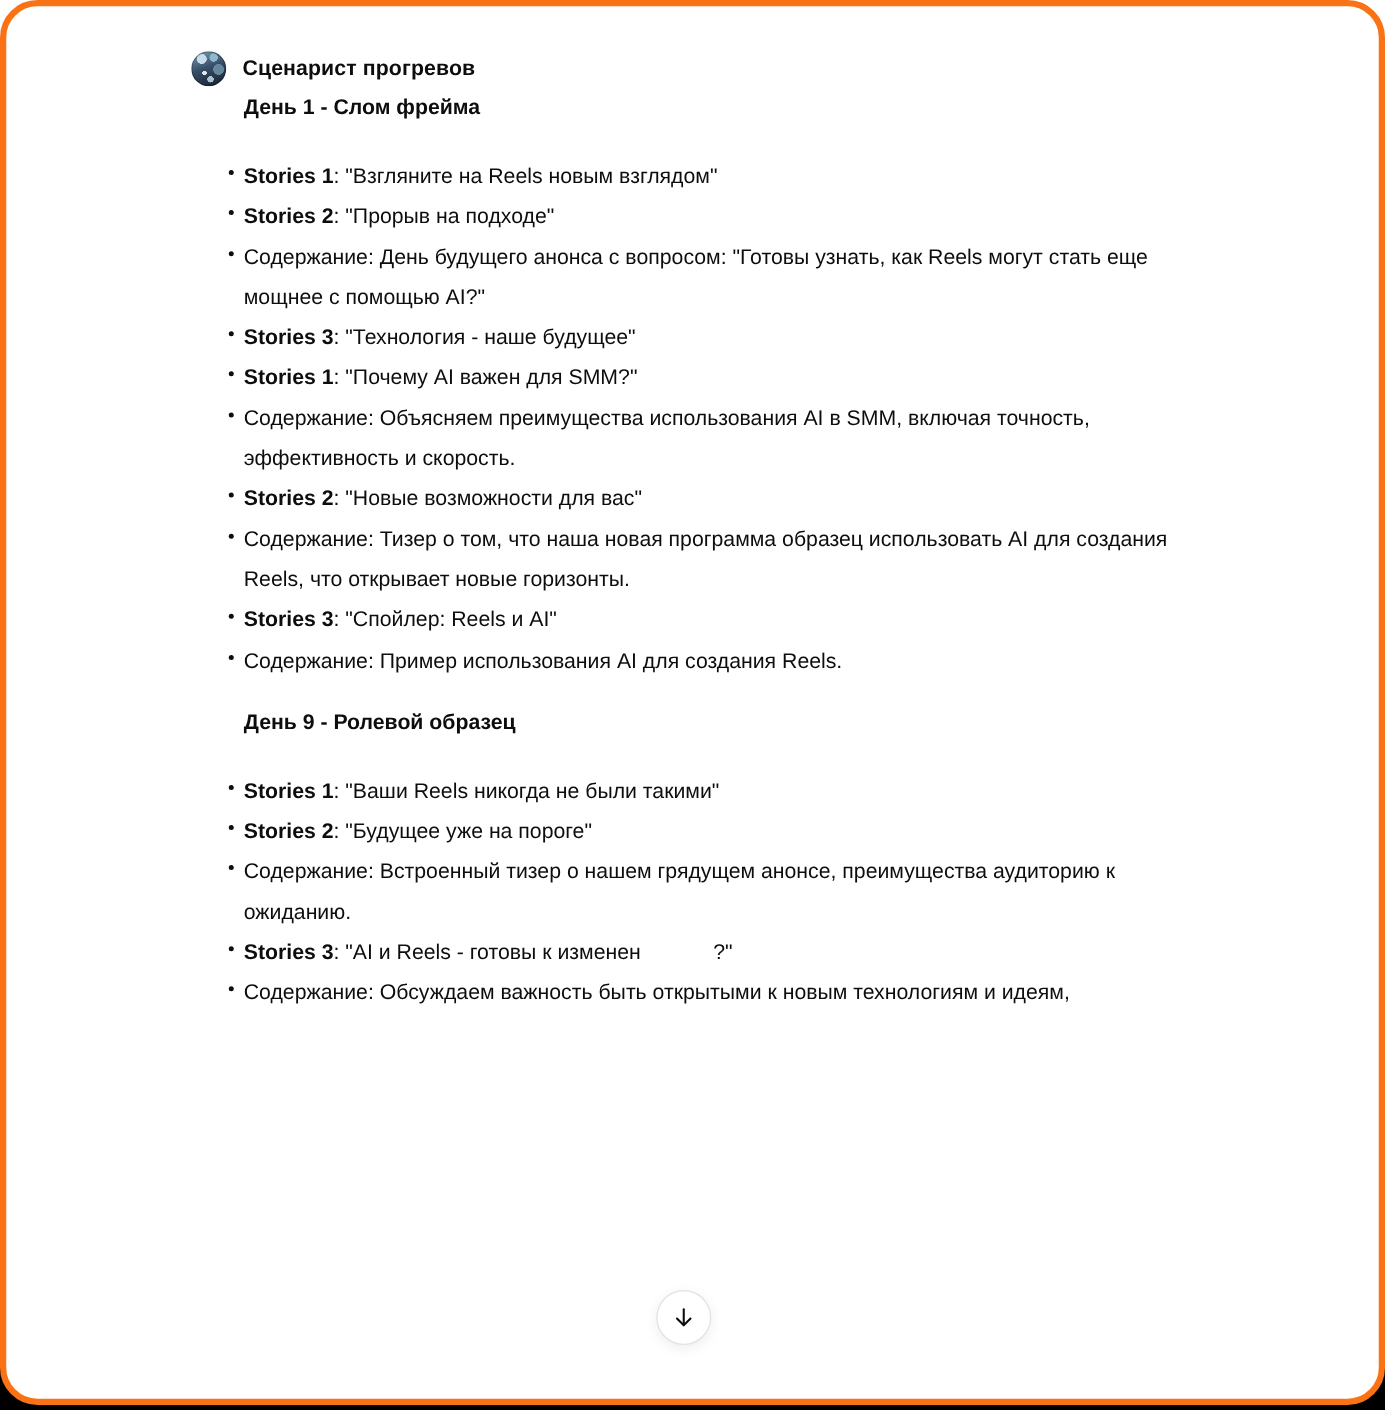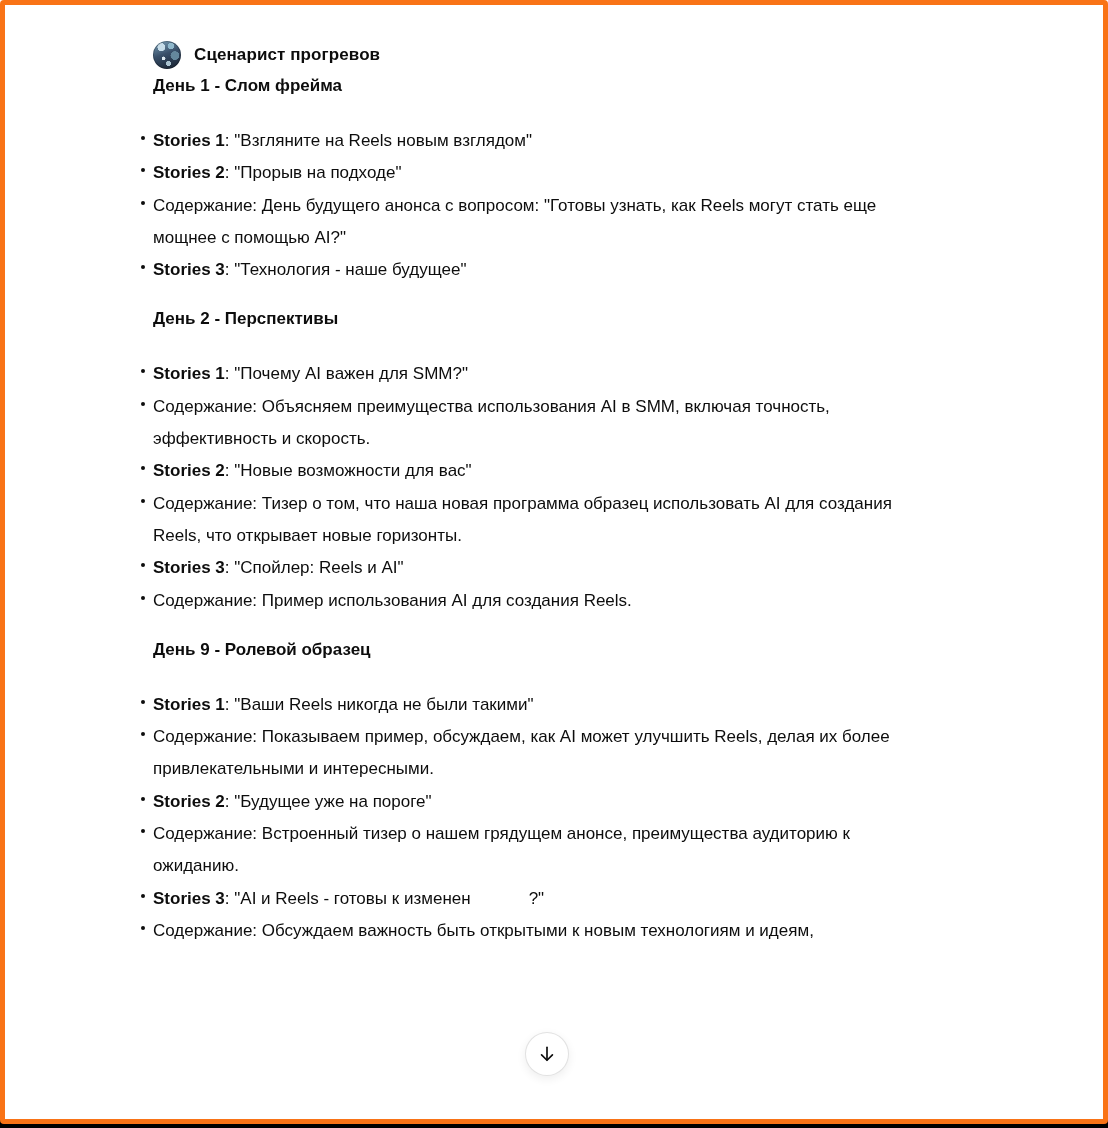--- a/index.html
+++ b/index.html
@@ -25,21 +25,21 @@
     background: #fff;
   }
   .backdrop-bottom {
     position: absolute; left: 0; right: 0; top: 1050px; bottom: 0;
     background: var(--outside-bottom);
   }
   .frame-card {
     position: absolute; left: 0; top: 0; right: 0; bottom: 4px;
     background: var(--bg);
     border: 5px solid var(--frame);
-    border-radius: 4px;
+    border-radius: 30px;
     overflow: hidden;
   }
 
   .content {
     position: absolute; left: 148px; top: 36px; width: 846px;
   }
   .msg-header { display: flex; align-items: center; gap: 13px; height: 28px; }
   .avatar {
     width: 28px; height: 28px; border-radius: 50%;
     flex: 0 0 28px;
@@ -47,21 +47,21 @@
       radial-gradient(circle at 30% 22%, #c7dde9 0 13%, rgba(0,0,0,0) 14%),
       radial-gradient(circle at 64% 18%, #8fb8cc 0 11%, rgba(0,0,0,0) 12%),
       radial-gradient(circle at 78% 52%, #64879c 0 16%, rgba(0,0,0,0) 17%),
       radial-gradient(circle at 38% 62%, #dde9ef 0 7%, rgba(0,0,0,0) 8%),
       radial-gradient(circle at 55% 80%, #a9c2cf 0 9%, rgba(0,0,0,0) 10%),
       linear-gradient(160deg, #7fa6bd 0%, #39506a 45%, #131c29 100%);
     box-shadow: inset 0 0 0 1px rgba(0,0,0,0.25);
   }
   .sender { font-size: 17px; font-weight: 700; letter-spacing: 0.1px; }
 
-  .md { font-size: 17px; }
+  .md { margin-left: 42px; font-size: 17px; }
   .md h3 {
     font-size: 17px; font-weight: 700; line-height: 26px;
     margin: 20px 0 26px;
   }
   .md h3.first { margin-top: 4px; }
   .md ul { list-style: none; margin: 0; padding: 0; line-height: 32.3px; }
   .lvl1 > li { position: relative; }
   .lvl1 > li::before {
     content: ""; position: absolute; left: -12px; top: 11px;
     width: 4px; height: 4px; border-radius: 50%; background: var(--text);
@@ -113,21 +113,20 @@
             <span class="b">Stories 2</span><span>: "Прорыв на подходе"</span>
             <ul class="lvl2">
               <li>Содержание: День будущего анонса с вопросом: "Готовы узнать, как Reels могут стать еще мощнее с помощью AI?"</li>
             </ul>
           </li>
           <li>
             <span class="b">Stories 3</span><span>: "Технология - наше будущее"</span>
           </li>
         </ul>
 
-        <h3>День 2 - Перспективы</h3>
         <ul class="lvl1">
           <li>
             <span class="b">Stories 1</span><span>: "Почему AI важен для SMM?"</span>
             <ul class="lvl2">
               <li>Содержание: Объясняем преимущества использования AI в SMM, включая точность, эффективность и скорость.</li>
             </ul>
           </li>
           <li>
             <span class="b">Stories 2</span><span>: "Новые возможности для вас"</span>
             <ul class="lvl2">
@@ -139,23 +138,20 @@
             <ul class="lvl2">
               <li>Содержание: Пример использования AI для создания Reels.</li>
             </ul>
           </li>
         </ul>
 
         <h3>День 9 - Ролевой образец</h3>
         <ul class="lvl1">
           <li>
             <span class="b">Stories 1</span><span>: "Ваши Reels никогда не были такими"</span>
-            <ul class="lvl2">
-              <li>Содержание: Показываем пример, обсуждаем, как AI может улучшить Reels, делая их более привлекательными и интересными.</li>
-            </ul>
           </li>
           <li>
             <span class="b">Stories 2</span><span>: "Будущее уже на пороге"</span>
             <ul class="lvl2">
               <li>Содержание: Встроенный тизер о нашем грядущем анонсе, преимущества аудиторию к ожиданию.</li>
             </ul>
           </li>
           <li>
             <span class="b">Stories 3</span><span>: "AI и Reels - готовы к изменен</span><span class="gap-spacer"></span><span>?"</span>
             <ul class="lvl2">

